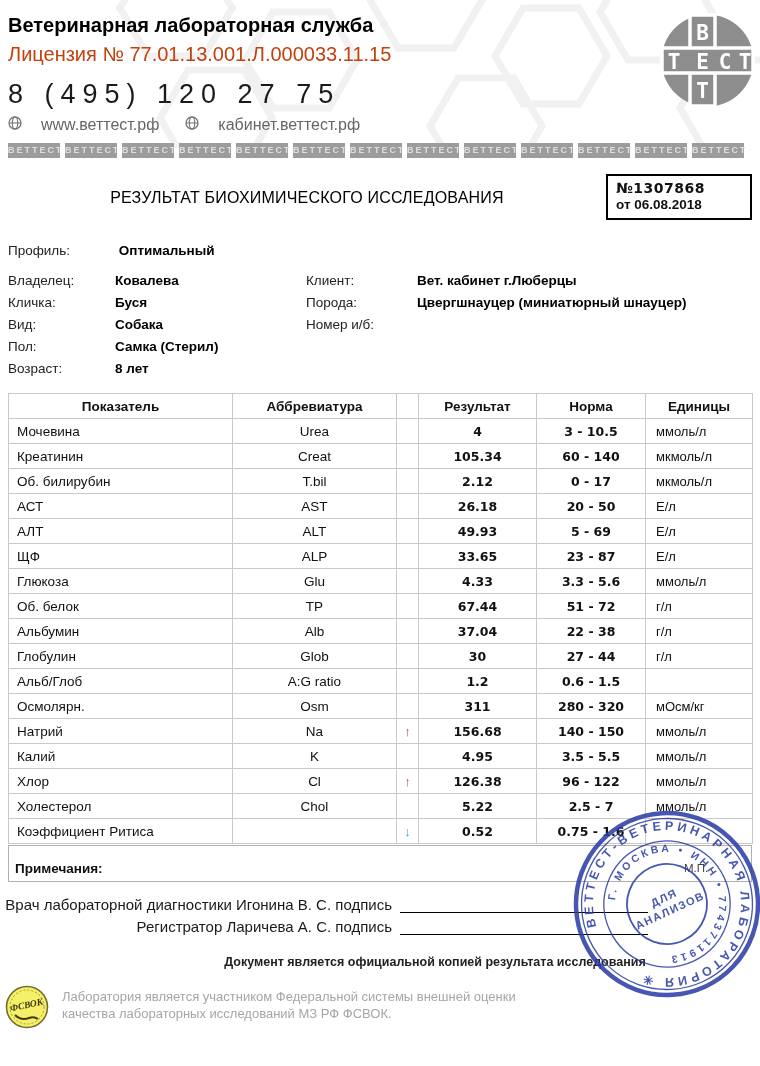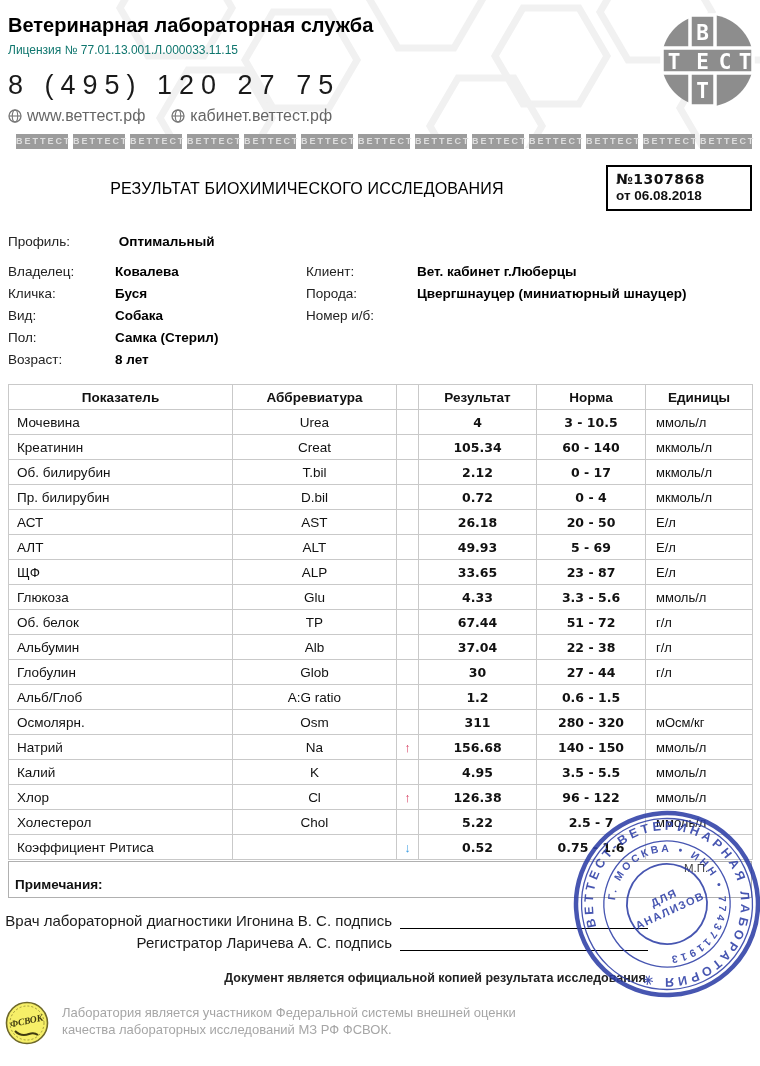--- a/index.html
+++ b/index.html
@@ -2,25 +2,25 @@
 <html><head>
 <meta charset="utf-8">
 <style>
   html,body{margin:0;padding:0;background:#fff;}
   .page{position:relative;width:760px;height:1066px;background:#fff;overflow:hidden;
         font-family:"Liberation Sans",sans-serif;color:#111;}
   
   .hexbg{position:absolute;top:0;left:0;z-index:0;}
   .header{position:relative;z-index:1;padding:14px 8px 0 8px;}
   .org-name{font-size:20px;font-weight:bold;color:#000;}
-  .license{font-size:12px;color:#0f766e;margin-top:6px;}
+  .license{font-size:20px;color:#c2410c;margin-top:6px;}
   .phone{font-size:27px;letter-spacing:7px;margin-top:13px;color:#1a1a1a;}
   .sites{display:flex;gap:26px;margin-top:6px;font-size:16px;color:#666;align-items:center;}
-  .site{display:flex;align-items:center;gap:5px;}
-  .badge-strip{position:relative;z-index:1;display:flex;gap:5px;margin:9px 8px 0 8px;justify-content:flex-end;}
+  .site{display:flex;align-items:flex-start;gap:19px;}
+  .badge-strip{position:relative;z-index:1;display:flex;gap:5px;margin:9px 8px 0 8px;}
   .badge{background:#9c9c9c;color:#dedede;font-size:9px;font-weight:bold;letter-spacing:2px;
          width:52px;text-align:center;padding:2px 0 3px 0;}
   .logo{position:absolute;top:12px;right:5px;z-index:2;}
   
   .title-row{display:flex;margin:16px 8px 8px 8px;align-items:flex-start;}
   .report-title{flex:1;text-align:center;font-size:16px;letter-spacing:.2px;margin-top:15px;color:#000;}
   .numbox{width:126px;border:2px solid #000;padding:4px 8px 6px 8px;}
   .numbox .num{font-size:14px;font-weight:bold;letter-spacing:.5px;font-family:"DejaVu Sans",sans-serif;}
   .numbox .date{font-size:13.5px;margin-top:1px;font-weight:bold;}
   
@@ -201,28 +201,20 @@
         </tr>
         <tr>
           <td class="c-name">Об. билирубин</td>
           <td class="c-abbr">T.bil</td>
           <td class="c-flag"></td>
           <td class="c-result">2.12</td>
           <td class="c-norm">0 - 17</td>
           <td class="c-units">мкмоль/л</td>
         </tr>
         <tr>
-          <td class="c-name">Пр. билирубин</td>
-          <td class="c-abbr">D.bil</td>
-          <td class="c-flag"></td>
-          <td class="c-result">0.72</td>
-          <td class="c-norm">0 - 4</td>
-          <td class="c-units">мкмоль/л</td>
-        </tr>
-        <tr>
           <td class="c-name">АСТ</td>
           <td class="c-abbr">AST</td>
           <td class="c-flag"></td>
           <td class="c-result">26.18</td>
           <td class="c-norm">20 - 50</td>
           <td class="c-units">Е/л</td>
         </tr>
         <tr>
           <td class="c-name">АЛТ</td>
           <td class="c-abbr">ALT</td>

